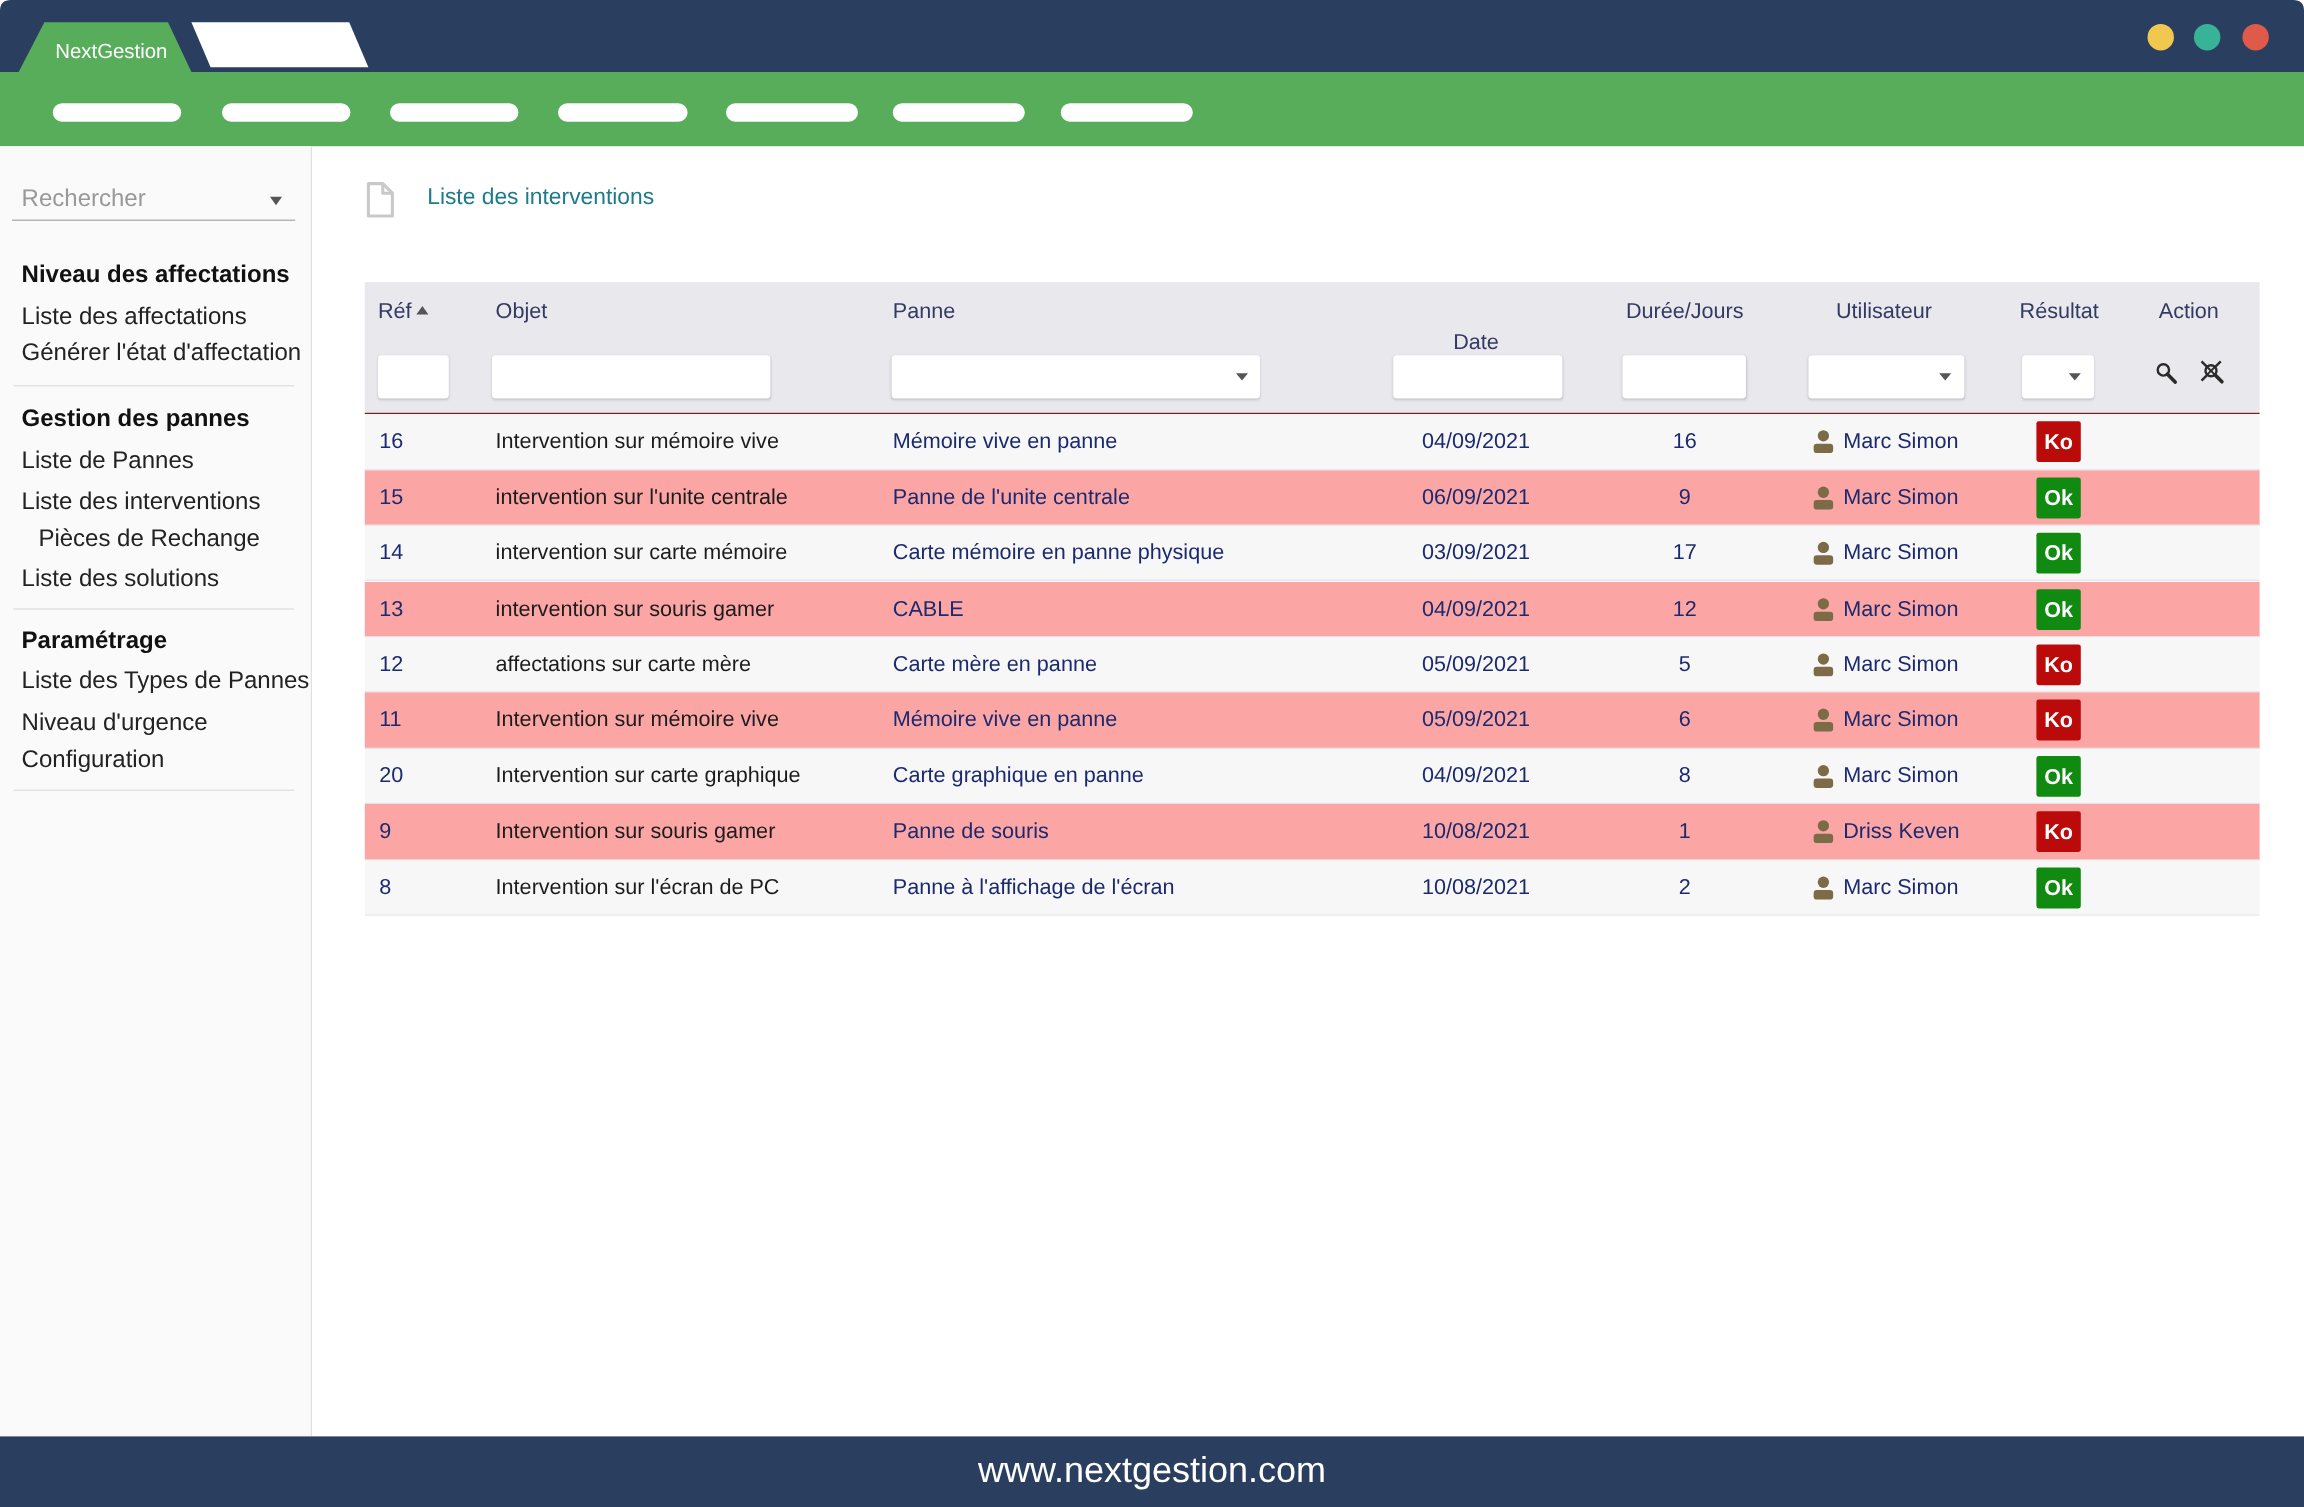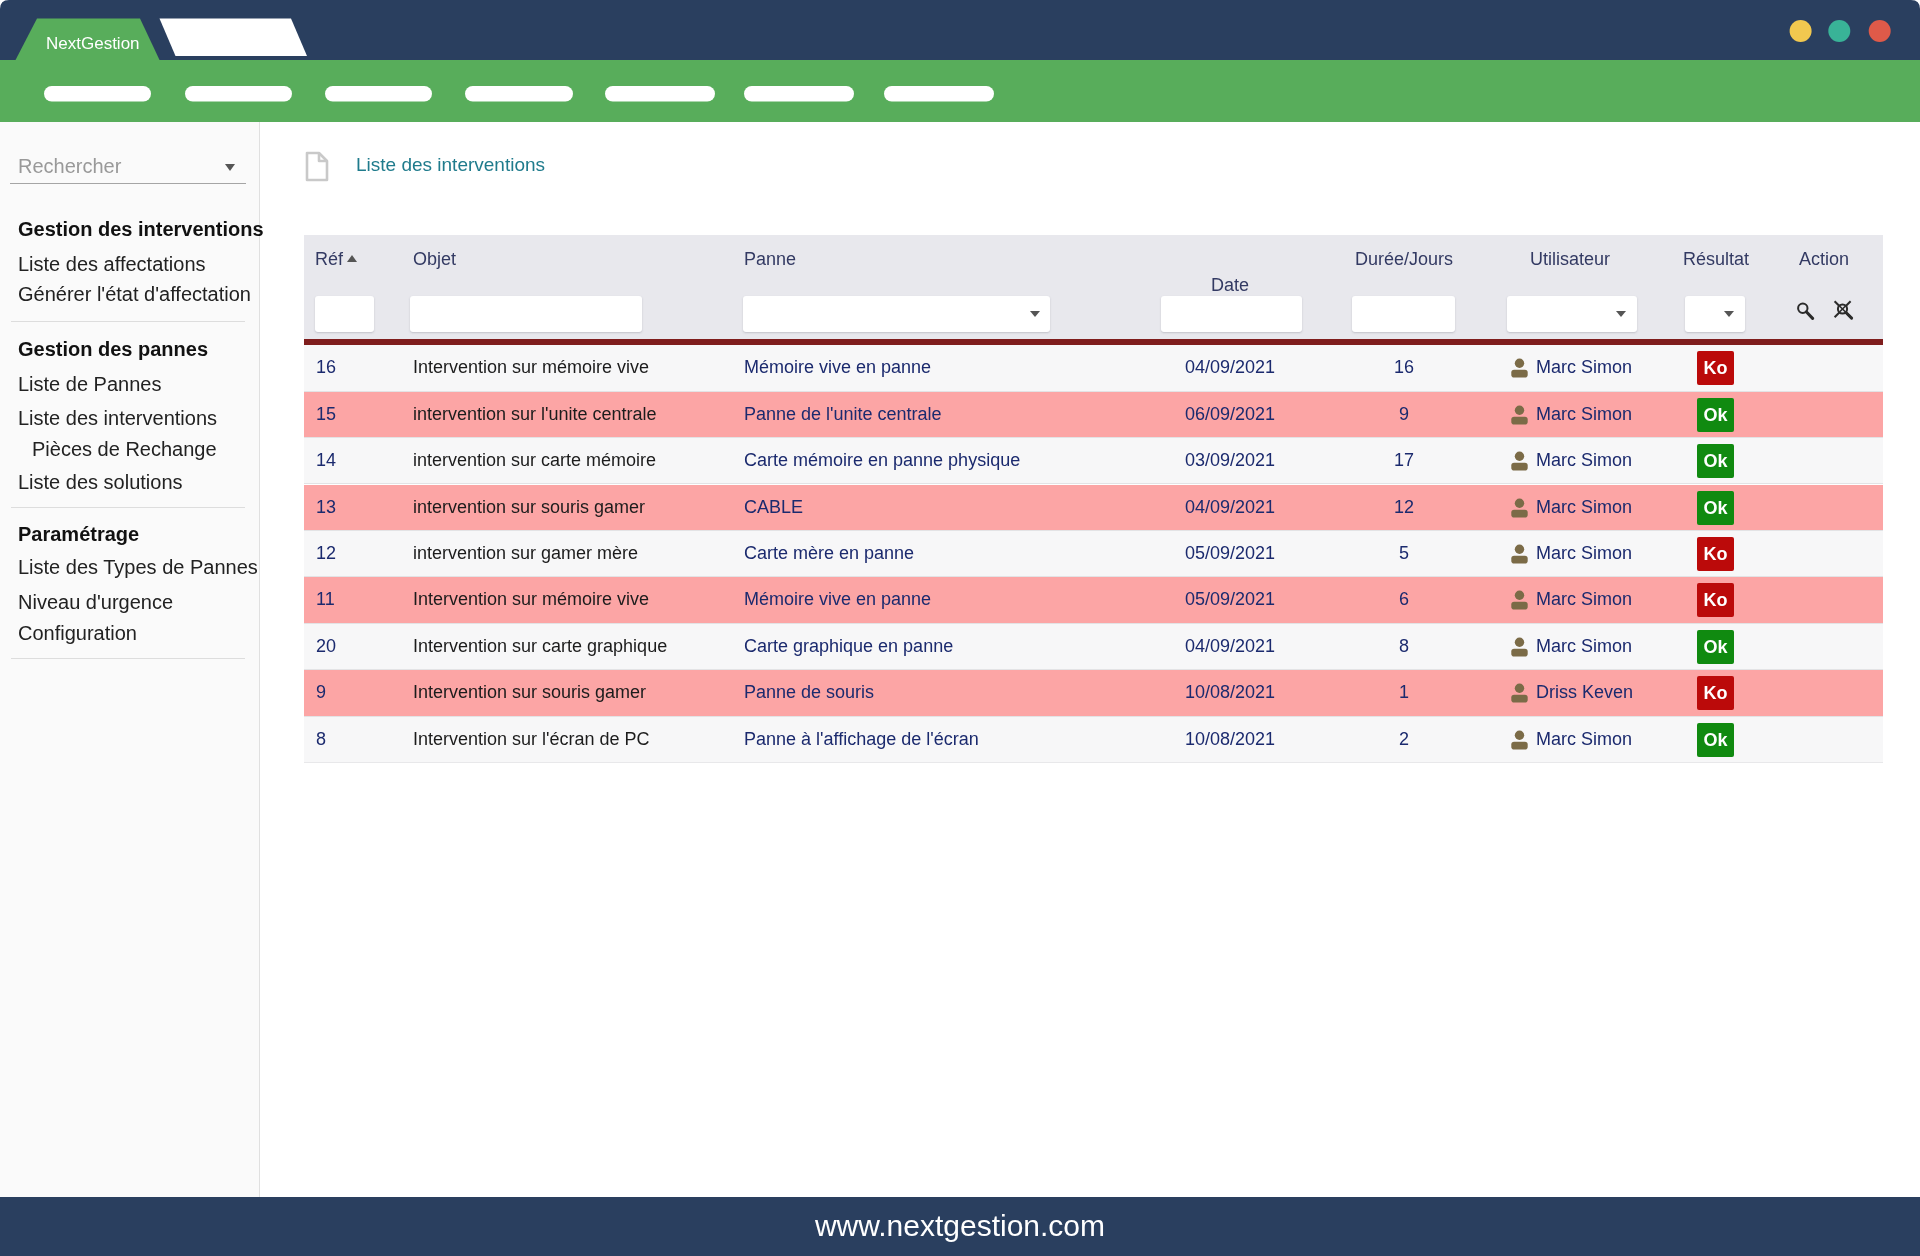--- a/index.html
+++ b/index.html
@@ -14,21 +14,21 @@
 #side { position:absolute; left:0; top:122px; width:260px; height:1075px; background:#fafafa; border-right:1px solid #e0e0e0; }
 .sitem { position:absolute; left:18px; height:24px; line-height:24px; font-size:20px; color:#222; white-space:nowrap; }
 .shead { font-weight:bold; color:#111; }
 .sep { position:absolute; left:11px; width:234px; height:0; border-top:1px solid #ddd; }
 
 
 #ticon { position:absolute; left:305px; top:151px; }
 #title { position:absolute; left:356px; top:154px; font-size:19px; color:#1f7b8c; }
 
 
-#thead { position:absolute; left:304px; top:235px; width:1579px; height:110px; background:#e8e8ed; border-bottom:6px solid #7f1d1d; }
+#thead { position:absolute; left:304px; top:235px; width:1579px; height:110px; background:#e8e8ed; border-bottom:1px solid #7f1d1d; }
 .hl { position:absolute; top:14px; height:20px; line-height:20px; font-size:18px; color:#333a63; white-space:nowrap; }
 .hlc { text-align:center; }
 .fin { position:absolute; top:296px; height:36px; background:#fff; border:none; border-radius:3px; box-shadow:0 1px 2px rgba(120,120,135,0.35); }
 .selarr { position:absolute; top:311px; width:0; height:0; border-left:5.5px solid transparent; border-right:5.5px solid transparent; border-top:6px solid #555; }
 .row { position:absolute; left:304px; width:1579px; height:46.4px; border-bottom:1px solid #e3e3e5; }
 .row.odd { background:#f7f7f8; }
 .row.even { background:#fca5a5; }
 .c { position:absolute; top:0; height:46px; line-height:45px; font-size:18px; white-space:nowrap; }
 .navy { color:#1b2a6e; }
 .blk { color:#1c1c1c; }
@@ -67,21 +67,21 @@
   <rect x="744" y="86" width="110" height="15.4" rx="7.7" fill="#fff"></rect>
   <rect x="884" y="86" width="110" height="15.4" rx="7.7" fill="#fff"></rect>
   <text x="46" y="48.5" font-family="Liberation Sans, sans-serif" font-size="17" fill="#ffffff">NextGestion</text>
 </svg>
 
 <div id="side">
   <div class="sitem" style="top:32px; color:#999;">Rechercher</div>
   <div class="abs" style="left:225px; top:42px; width:0; height:0; border-left:5.5px solid transparent; border-right:5.5px solid transparent; border-top:7.4px solid #555;"></div>
   <div class="abs" style="left:10px; top:61px; width:236px; border-top:1px solid #a5a5a5;"></div>
 
-  <div class="sitem shead" style="top:94.5px;">Gestion des interventions</div>
+  <div class="sitem shead" style="top:94.5px;">Niveau des affectations</div>
   <div class="sitem" style="top:129.5px;">Liste des affectations</div>
   <div class="sitem" style="top:160px;">Générer l'état d'affectation</div>
   <div class="sep" style="top:199px;"></div>
   <div class="sitem shead" style="top:215px;">Gestion des pannes</div>
   <div class="sitem" style="top:250px;">Liste de Pannes</div>
   <div class="sitem" style="top:283.5px;">Liste des interventions</div>
   <div class="sitem" style="top:315px; left:32px;">Pièces de Rechange</div>
   <div class="sitem" style="top:347.5px;">Liste des solutions</div>
   <div class="sep" style="top:384.5px;"></div>
   <div class="sitem shead" style="top:400px;">Paramétrage</div>
@@ -178,21 +178,21 @@
       <span class="c cdur navy">12</span>
       <svg class="uicon" width="17" height="20" viewBox="0 0 17 20">
         <circle cx="8.5" cy="5.2" r="4.7" fill="#7b6b47"></circle>
         <rect x="0.3" y="11.7" width="16.4" height="7.9" rx="2.8" fill="#7b6b47"></rect>
       </svg>
       <span class="c cuser navy">Marc Simon</span>
       <span class="badge bok">Ok</span>
 </div>
 <div class="row odd" style="top:531px;">
   <span class="c cref navy">12</span>
-      <span class="c cobj blk">intervention sur gamer mère</span>
+      <span class="c cobj blk">affectations sur carte mère</span>
       <span class="c cpan navy">Carte mère en panne</span>
       <span class="c cdate navy">05/09/2021</span>
       <span class="c cdur navy">5</span>
       <svg class="uicon" width="17" height="20" viewBox="0 0 17 20">
         <circle cx="8.5" cy="5.2" r="4.7" fill="#7b6b47"></circle>
         <rect x="0.3" y="11.7" width="16.4" height="7.9" rx="2.8" fill="#7b6b47"></rect>
       </svg>
       <span class="c cuser navy">Marc Simon</span>
       <span class="badge bko">Ko</span>
 </div>

